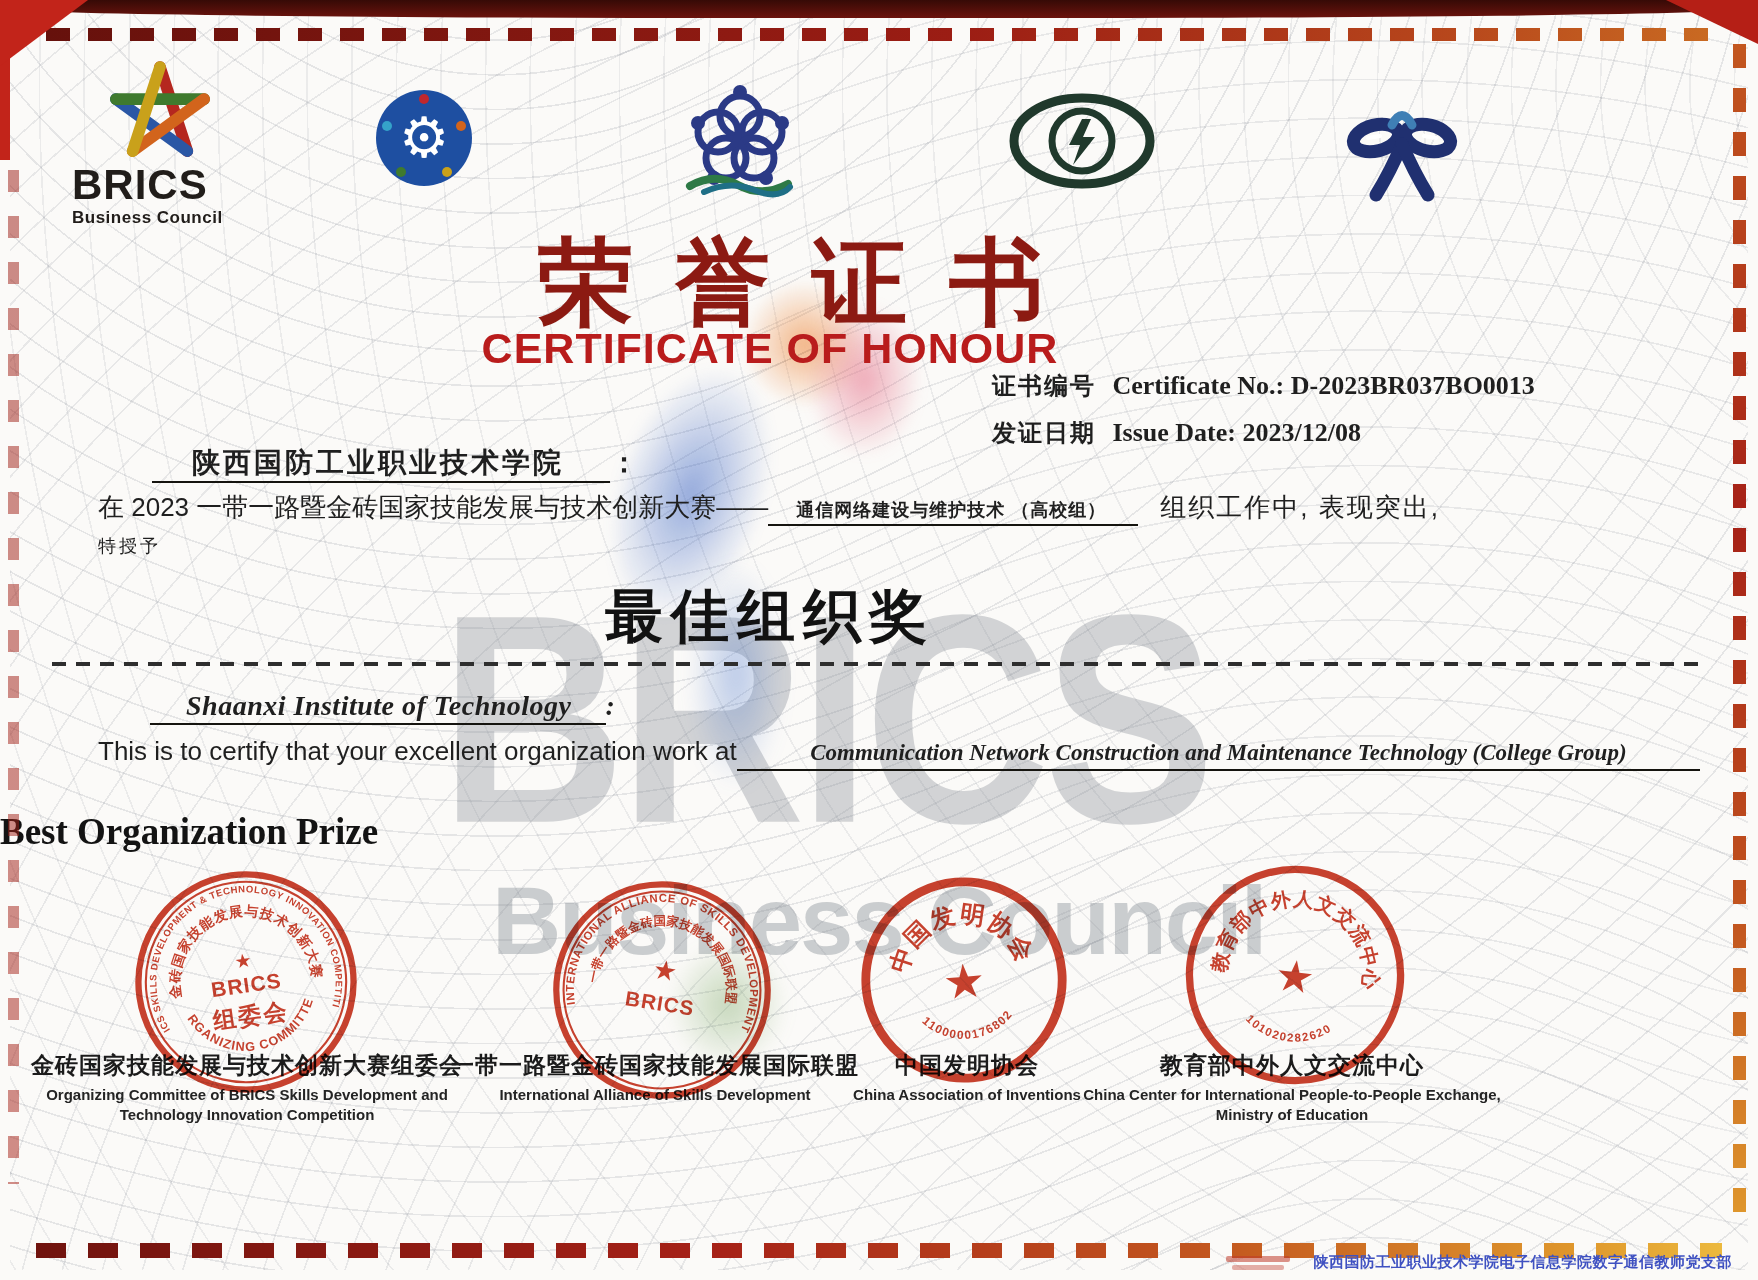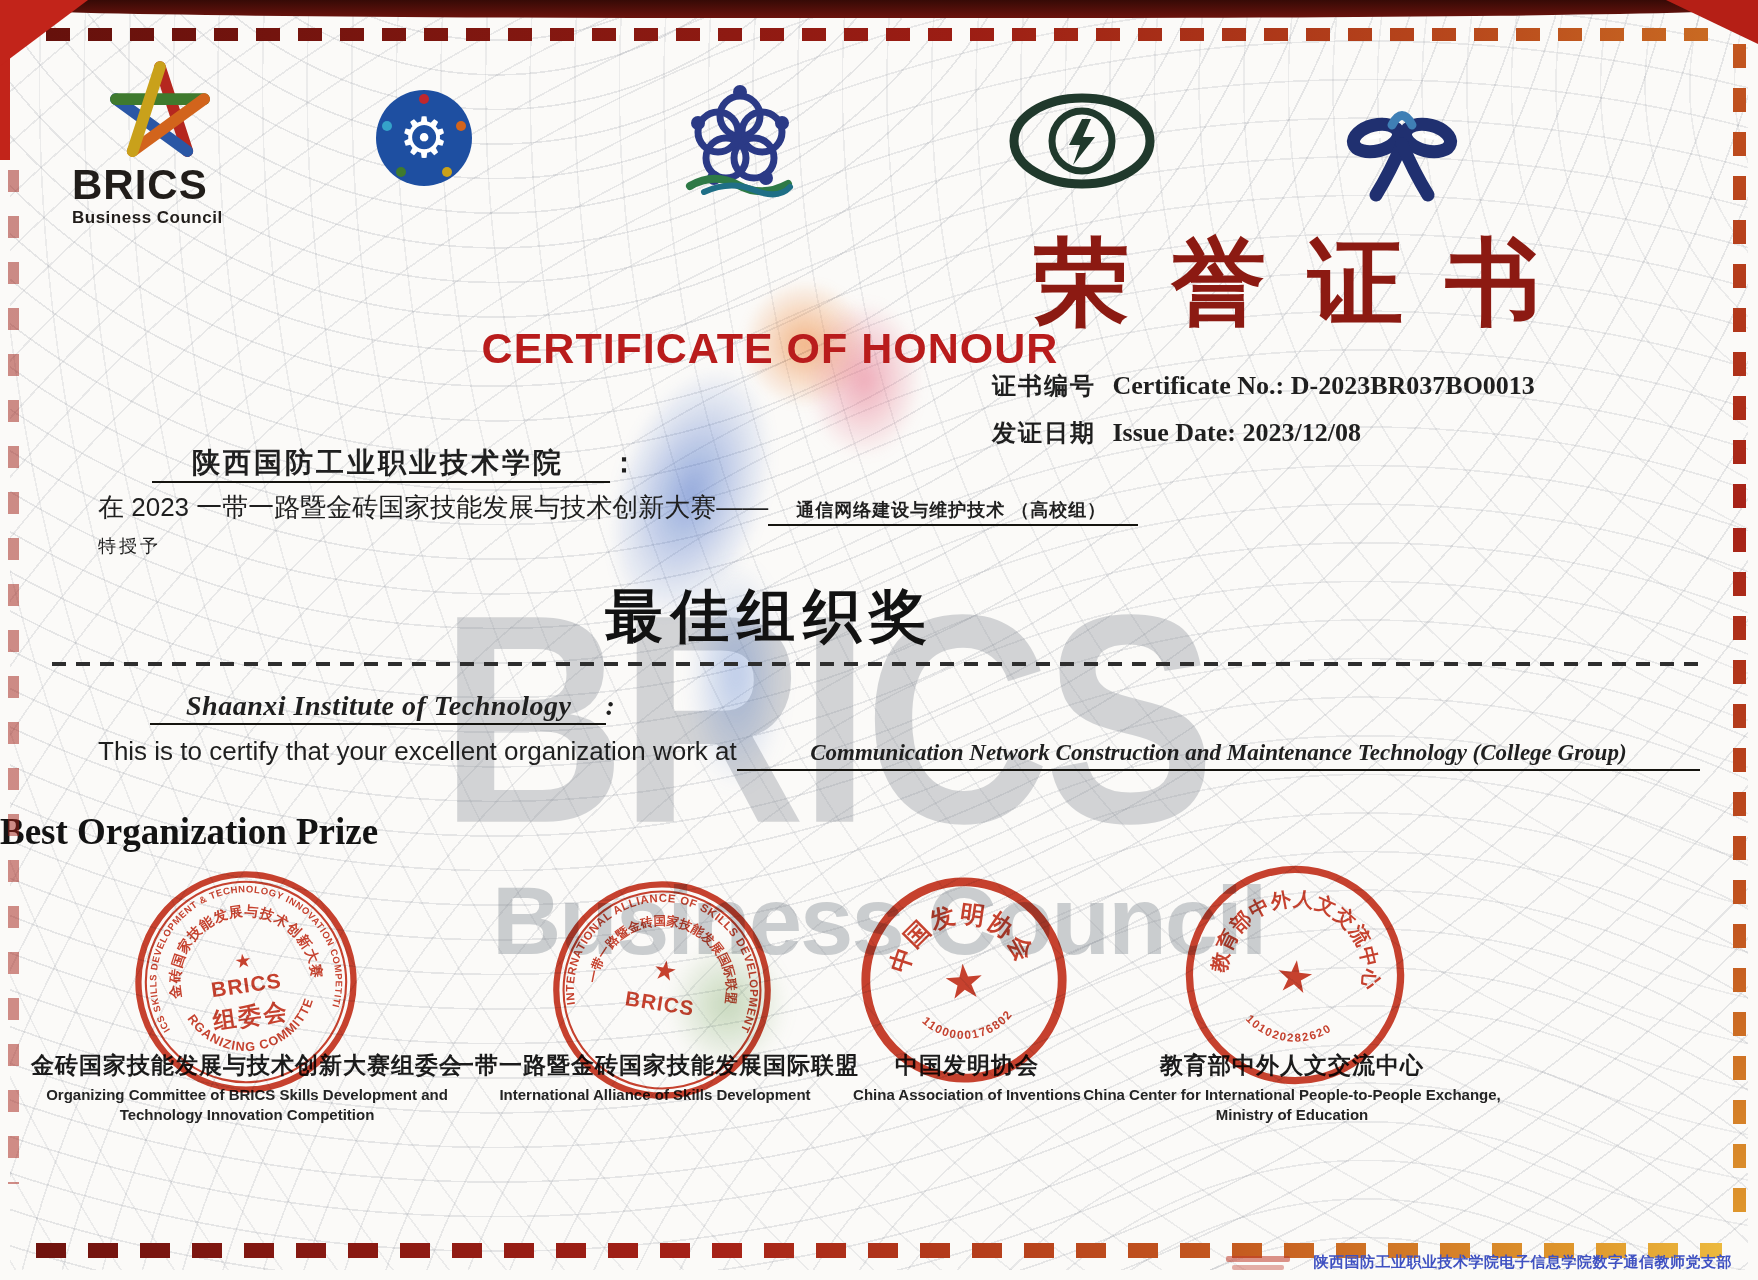--- a/index.html
+++ b/index.html
@@ -28,21 +28,21 @@
   .bl-pink {left:806px;top:300px;width:116px;height:158px;background:radial-gradient(closest-side,rgba(226,94,122,.5),rgba(226,94,122,0));filter:blur(6px);}
   .bl-blue2{left:688px;top:560px;width:96px;height:230px;background:radial-gradient(closest-side,rgba(62,110,200,.35),rgba(62,110,200,0));filter:blur(9px);}
   .bl-grn  {left:668px;top:940px;width:120px;height:130px;background:radial-gradient(closest-side,rgba(96,150,70,.35),rgba(96,150,70,0));filter:blur(8px);}
 
   
   .logo{position:absolute;z-index:3;}
   .brics-word{font-weight:bold;color:#211d1a;font-size:42px;letter-spacing:1px;line-height:1;}
   .brics-sub{font-weight:bold;color:#211d1a;font-size:17px;letter-spacing:.5px;border-top:2px solid transparent;}
 
   
-  .title-zh{left:0;top:220px;width:1540px;text-align:right;font-size:95px;font-weight:bold;
+  .title-zh{left:0;top:220px;width:1540px;text-align:center;font-size:95px;font-weight:bold;
     color:#8c1a12;letter-spacing:42px;padding-left:42px;font-family:"Liberation Serif","DejaVu Serif",serif;}
   .title-en{left:0;top:324px;width:1540px;text-align:center;font-size:43px;font-weight:bold;color:#b91c1c;letter-spacing:1px;}
 
   
   .meta{left:992px;top:364px;line-height:44px;white-space:nowrap;}
   .meta .lab{font-weight:bold;font-size:24px;letter-spacing:2px;}
   .meta .val{font-family:"Liberation Serif","DejaVu Serif",serif;font-weight:bold;font-size:26px;padding-left:12px;}
 
   
   .u{border-bottom:2.5px solid #15140f;}
@@ -208,20 +208,21 @@
       <span class="val">Issue Date: 2023/12/08</span>
     </div>
   </div>
 
   <div class="abs z3 zh-awardee">
     <span class="u">陕西国防工业职业技术学院</span><span>：</span>
   </div>
   <div class="abs z3 zh-line1">
     <span>在 2023 一带一路暨金砖国家技能发展与技术创新大赛——</span>
       <span class="ev u">通信网络建设与维护技术 （高校组）</span>
+      <span class="suf">组织工作中, 表现突出,</span>
   </div>
   <div class="abs z3 zh-line2">特授予</div>
   <div class="abs z3 zh-award">最佳组织奖</div>
 
   <div class="abs divider z3"></div>
 
   <div class="abs z3 en-awardee">
     <span class="u">Shaanxi Institute of Technology</span><span>:</span>
   </div>
   <div class="abs z3 en-line1">

